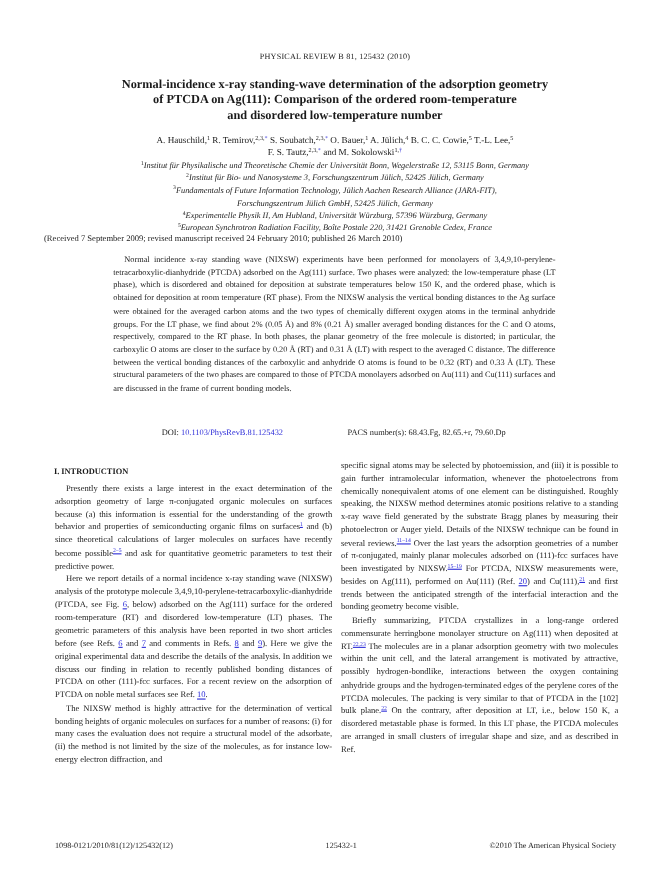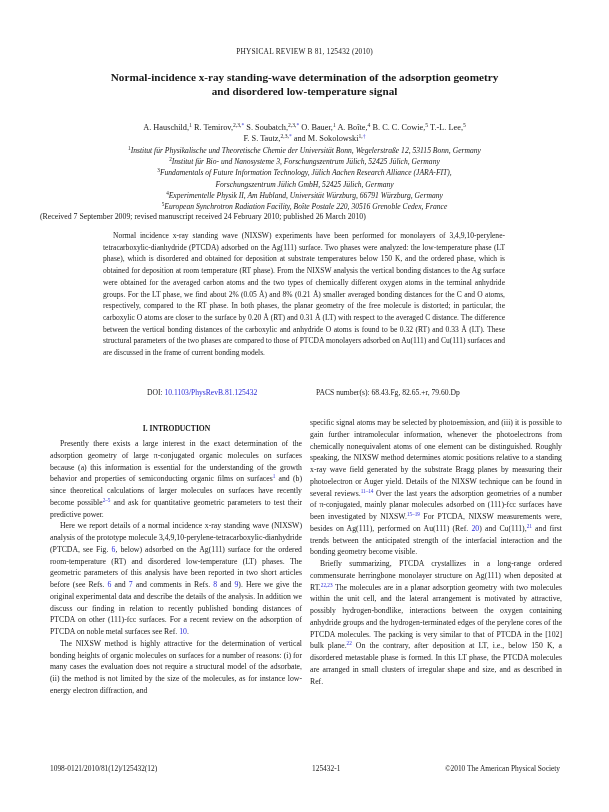--- a/index.html
+++ b/index.html
@@ -20,70 +20,71 @@
   .affils div { white-space:nowrap; }
   .received { position:absolute; top:212px; left:40px; width:529px; 
               font-size:7.8px; }
   .abstract { position:absolute; top:230px; left:103px; width:402px;
               font-size:7.55px; line-height:11.7px; text-align:justify; text-indent:10px;
               hyphens:manual; }
   .doi-row { position:absolute; top:388px; left:103px; width:402px; font-size:7.6px; }
   .doi-row .doi { position:absolute; left:0;margin-left:44px; }
   .doi-row .doi a { color:#2b2bd8; text-decoration:none; }
   .doi-row .pacs { position:absolute; left:213px; white-space:nowrap; }
-  .section-head { position:absolute; top:424px; left:49px; width:255px; text-align:center;
+  .section-head { position:absolute; top:424px; left:49px; width:255px; text-align:left;
                   font-weight:bold; font-size:7.6px; }
   .col { position:absolute; width:252px; font-size:7.75px; line-height:11.75px;
          text-align:justify; }
   .col.left { left:50px; top:438px; }
   .col.right { left:310px; top:417px; }
   .col p { margin:0; text-indent:10px; }
   .col p.cont { text-indent:0; }
   .col sup { font-size:5.2px; vertical-align:3px; line-height:0; }
-  .ref { color:#2b2bd8; }
+  .ref { color:#2b2bd8;text-decoration:underline; }
   .footer { position:absolute; top:764px; left:50px; width:510px; font-size:7.4px; }
   .footer .f-left { position:absolute; left:0; }
-  .footer .f-center { position:absolute; left:246px;margin-left:16px; }
+  .footer .f-center { position:absolute; left:246px; }
   .footer .f-right { position:absolute; right:0; }
 </style>
 </head>
 <body>
 
 <div class="page">
 
   <div class="running-head">PHYSICAL REVIEW B 81, 125432 (2010)</div>
 
   <div class="title">
     <div>Normal-incidence x-ray standing-wave determination of the adsorption geometry</div>
-    <div>and disordered low-temperature signal</div>
+    <div>of PTCDA on Ag(111): Comparison of the ordered room-temperature</div>
+    <div>and disordered low-temperature number</div>
   </div>
 
   <div class="authors">
     <div>
       <span><span>A. Hauschild,</span><sup>1</sup></span>
       <span><span>R. Temirov,</span><sup><span>2,3,</span><span class="mark">*</span></sup></span>
       <span><span>S. Soubatch,</span><sup><span>2,3,</span><span class="mark">*</span></sup></span>
       <span><span>O. Bauer,</span><sup>1</sup></span>
-      <span><span>A. Boîte,</span><sup>4</sup></span>
+      <span><span>A. Jülich,</span><sup>4</sup></span>
       <span><span>B. C. C. Cowie,</span><sup>5</sup></span>
       <span><span>T.-L. Lee,</span><sup>5</sup></span>
     </div>
     <div>
       <span><span>F. S. Tautz,</span><sup><span>2,3,</span><span class="mark">*</span></sup></span>
       <span><span>and M. Sokolowski</span><sup><span>1,</span><span class="mark">†</span></sup></span>
     </div>
   </div>
 
   <div class="affils">
     <div><sup>1</sup><span>Institut für Physikalische und Theoretische Chemie der Universität Bonn, Wegelerstraße 12, 53115 Bonn, Germany</span></div>
     <div><sup>2</sup><span>Institut für Bio- und Nanosysteme 3, Forschungszentrum Jülich, 52425 Jülich, Germany</span></div>
     <div><sup>3</sup><span>Fundamentals of Future Information Technology, Jülich Aachen Research Alliance (JARA-FIT),</span></div>
     <div><span>Forschungszentrum Jülich GmbH, 52425 Jülich, Germany</span></div>
-    <div><sup>4</sup><span>Experimentelle Physik II, Am Hubland, Universität Würzburg, 66791 Würzburg, Germany</span></div>
-    <div><sup>5</sup><span>European Synchrotron Radiation Facility, Boîte Postale 220, 30516 Grenoble Cedex, France</span></div>
+    <div><sup>4</sup><span>Experimentelle Physik II, Am Hubland, Universität Würzburg, 57396 Würzburg, Germany</span></div>
+    <div><sup>5</sup><span>European Synchrotron Radiation Facility, Boîte Postale 220, 31421 Grenoble Cedex, France</span></div>
   </div>
 
   <div class="received">(Received 7 September 2009; revised manuscript received 24 February 2010; published 26 March 2010)</div>
 
   <div class="abstract">Normal incidence x-ray standing wave (NIXSW) experiments have been performed for monolayers of 3,4,9,10-perylene-tetracarboxylic-dianhydride (PTCDA) adsorbed on the Ag(111) surface. Two phases were analyzed: the low-temperature phase (LT phase), which is disordered and obtained for deposition at substrate temperatures below 150 K, and the ordered phase, which is obtained for deposition at room temperature (RT phase). From the NIXSW analysis the vertical bonding distances to the Ag surface were obtained for the averaged carbon atoms and the two types of chemically different oxygen atoms in the terminal anhydride groups. For the LT phase, we find about 2% (0.05 Å) and 8% (0.21 Å) smaller averaged bonding distances for the C and O atoms, respectively, compared to the RT phase. In both phases, the planar geometry of the free molecule is distorted; in particular, the carboxylic O atoms are closer to the surface by 0.20 Å (RT) and 0.31 Å (LT) with respect to the averaged C distance. The difference between the vertical bonding distances of the carboxylic and anhydride O atoms is found to be 0.32 (RT) and 0.33 Å (LT). These structural parameters of the two phases are compared to those of PTCDA monolayers adsorbed on Au(111) and Cu(111) surfaces and are discussed in the frame of current bonding models.</div>
 
   <div class="doi-row">
     <span class="doi">
       <span>DOI:</span>
       <a>10.1103/PhysRevB.81.125432</a>

